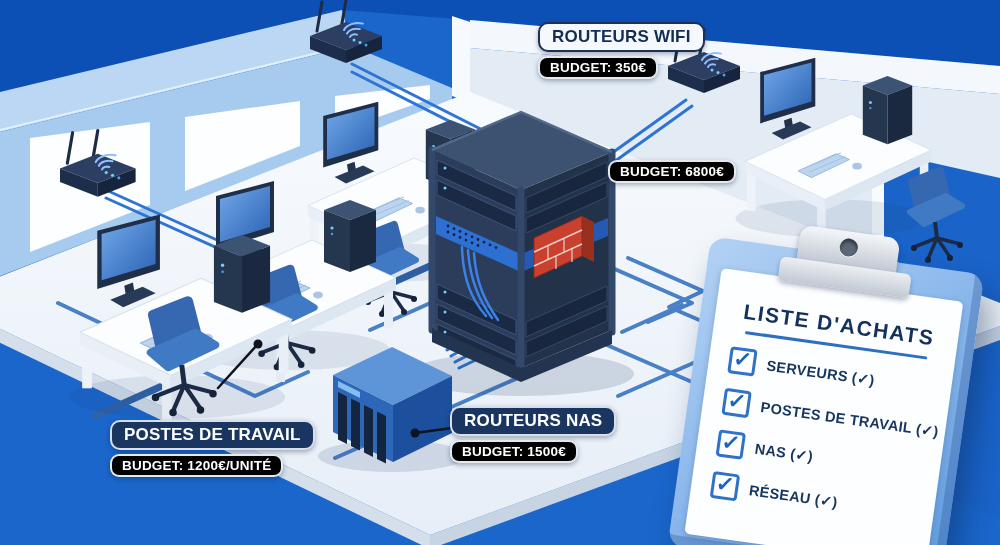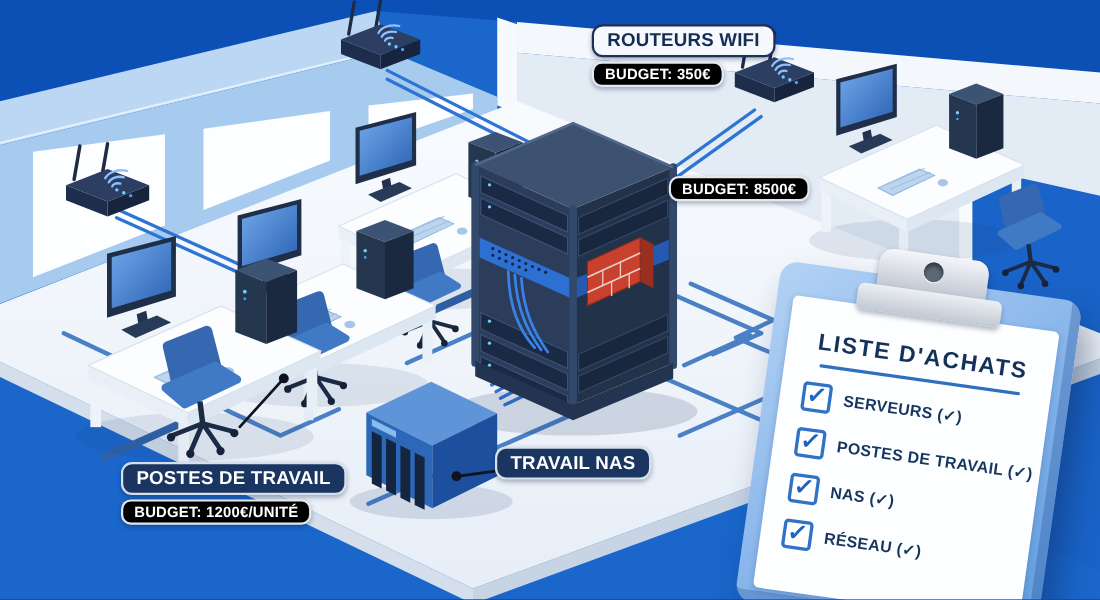--- a/index.html
+++ b/index.html
@@ -275,30 +275,31 @@
         <circle cx="415" cy="433" r="4.5" stroke="none"></circle>
   </g>
 </svg>
 
 <div class="tag" id="tag-wifi">
   <span class="pill title-light">ROUTEURS WIFI</span>
   <span class="pill budget">BUDGET: 350€</span>
 </div>
 
 <div class="tag" id="tag-servers">
-  <span class="pill budget">BUDGET: 8500€</span>
+  <span class="pill budget">BUDGET: 6800€</span>
 </div>
 
 <div class="tag" id="tag-postes">
   <span class="pill title-dark">POSTES DE TRAVAIL</span>
   <span class="pill budget">BUDGET: 1200€/UNITÉ</span>
 </div>
 
 <div class="tag" id="tag-nas">
-  <span class="pill title-dark">TRAVAIL NAS</span>
+  <span class="pill title-dark">ROUTEURS NAS</span>
+  <span class="pill budget">BUDGET: 1500€</span>
 </div>
 
 <div class="clipboard">
   <div class="clip">
     <div class="clip-base"></div>
     <div class="clip-hole"></div>
   </div>
   <div class="paper">
     <div class="list-title">LISTE D'ACHATS</div>
     <div class="title-underline"></div>

